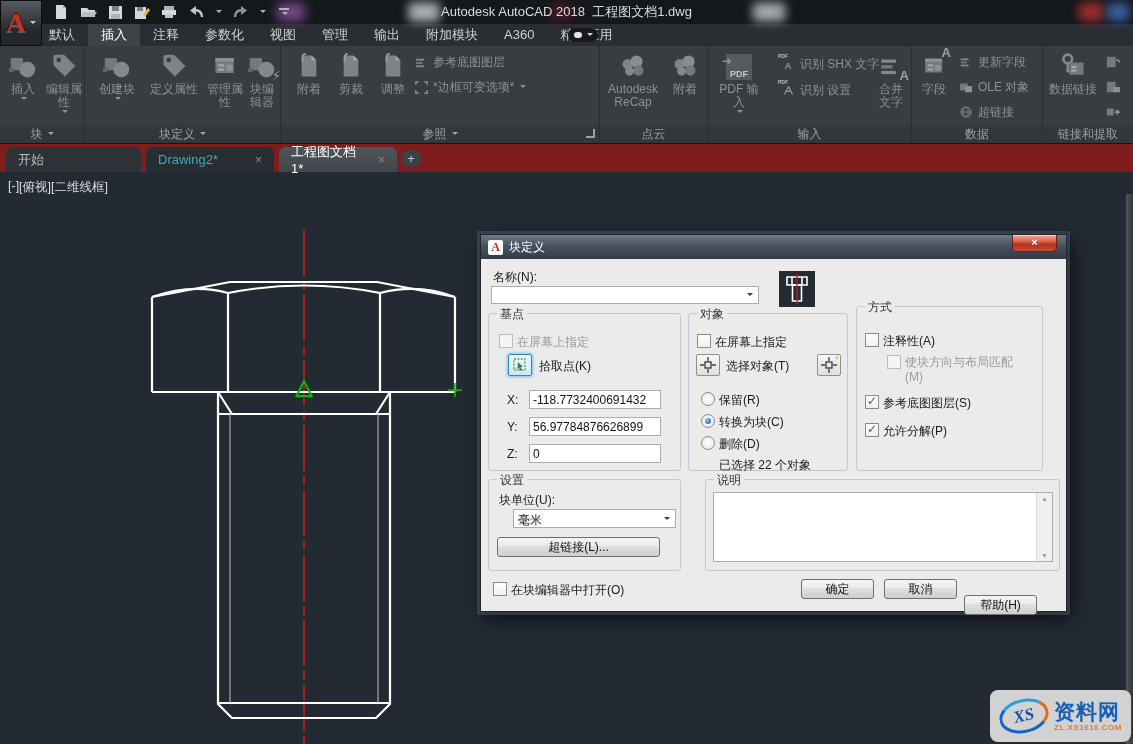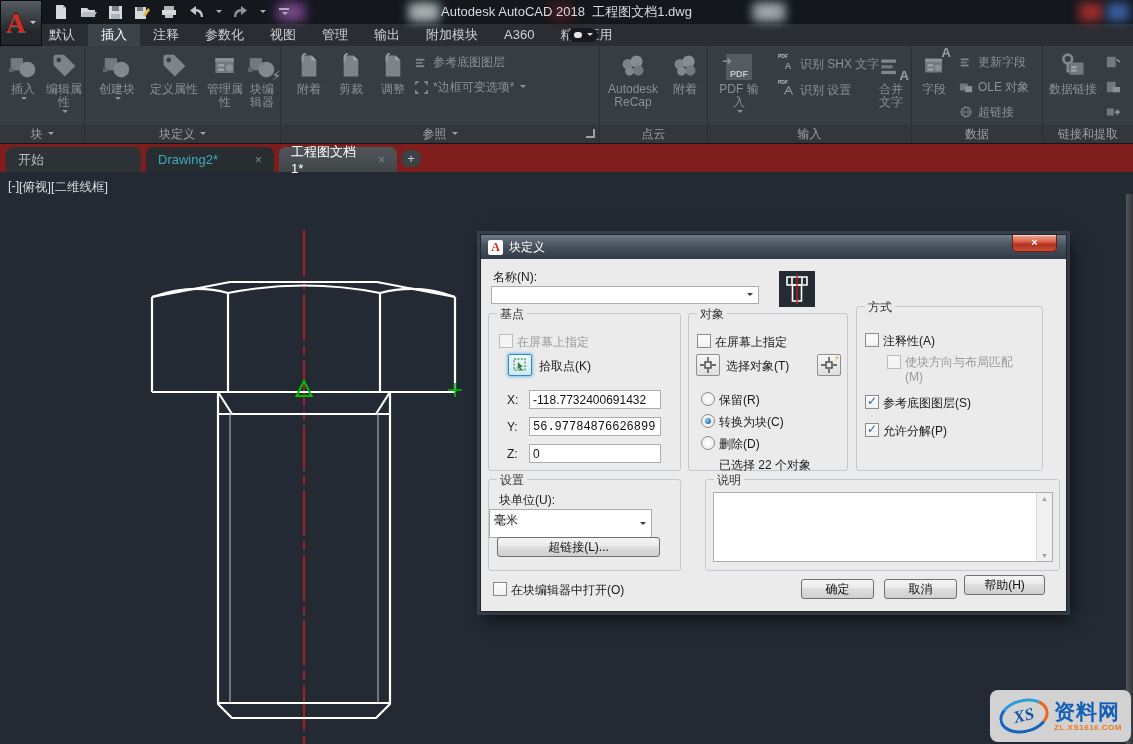--- a/index.html
+++ b/index.html
@@ -626,21 +626,21 @@
     <span class="lbl gray" style="left:28px;top:20px">在屏幕上指定</span>
     <span class="toolbtn focused" style="left:19px;top:40px">
         <svg width="16" height="16">
           <use href="#sym-pick"></use>
         </svg>
       </span>
     <span class="lbl" style="left:50px;top:44px">拾取点(K)</span>
     <span class="lbl" style="left:18px;top:79px">X:</span>
     <input class="tf" style="left: 40px; top: 76px; width: 132px; height: 19px;" value="-118.7732400691432">
     <span class="lbl" style="left:18px;top:106px">Y:</span>
-    <input class="tf" style="left: 40px; top: 103px; width: 132px; height: 19px; font-family: Liberation Mono, monospace;" value="56.97784876626899">
+    <input class="tf" style="left: 40px; top: 103px; width: 132px; height: 19px;" value="56.97784876626899">
     <span class="lbl" style="left:18px;top:133px">Z:</span>
     <input class="tf" style="left: 40px; top: 130px; width: 132px; height: 19px;" value="0">
   </div>
 
   <div class="grp" style="left:207px;top:78px;width:158px;height:156px">
     <span class="grp-title">对象</span>
     <span class="cb" style="left:8px;top:20px"></span>
     <span class="lbl" style="left:26px;top:20px">在屏幕上指定</span>
     <span class="toolbtn" style="left:7px;top:40px">
         <svg width="16" height="16">
@@ -671,21 +671,21 @@
     <span class="lbl gray" style="left:48px;top:48px;width:116px;white-space:normal;line-height:15px">使块方向与布局匹配(M)</span>
     <span class="cb checked" style="left:8px;top:88px"></span>
     <span class="lbl" style="left:26px;top:88px">参考底图图层(S)</span>
     <span class="cb checked" style="left:8px;top:116px"></span>
     <span class="lbl" style="left:26px;top:116px">允许分解(P)</span>
   </div>
 
   <div class="grp" style="left:7px;top:244px;width:191px;height:90px">
     <span class="grp-title">设置</span>
     <span class="lbl" style="left:10px;top:12px">块单位(U):</span>
-    <div class="combo" style="left:0;top:29px;width:163px;height:29px">
+    <div class="combo" style="left:24px;top:29px;width:163px;height:19px">
       <span class="cval">毫米</span>
       <span class="carea">
           <span class="caret" style="margin:0"></span>
         </span>
     </div>
     <div class="btn" style="left:8px;top:57px;width:163px;height:20px">
       <span>超链接(L)...</span>
     </div>
   </div>
 
@@ -701,16 +701,16 @@
   </div>
 
   <span class="cb" style="left:12px;top:347px"></span>
   <span class="lbl" style="left:30px;top:347px">在块编辑器中打开(O)</span>
   <div class="btn" style="left:320px;top:344px;width:73px;height:20px">
       <span>确定</span>
     </div>
   <div class="btn" style="left:403px;top:344px;width:73px;height:20px">
       <span>取消</span>
     </div>
-  <div class="btn" style="left:483px;top:340px;width:81px;height:20px">
+  <div class="btn" style="left:483px;top:360px;width:73px;height:20px">
       <span>帮助(H)</span>
     </div>
 </div>
 
 </body></html>

